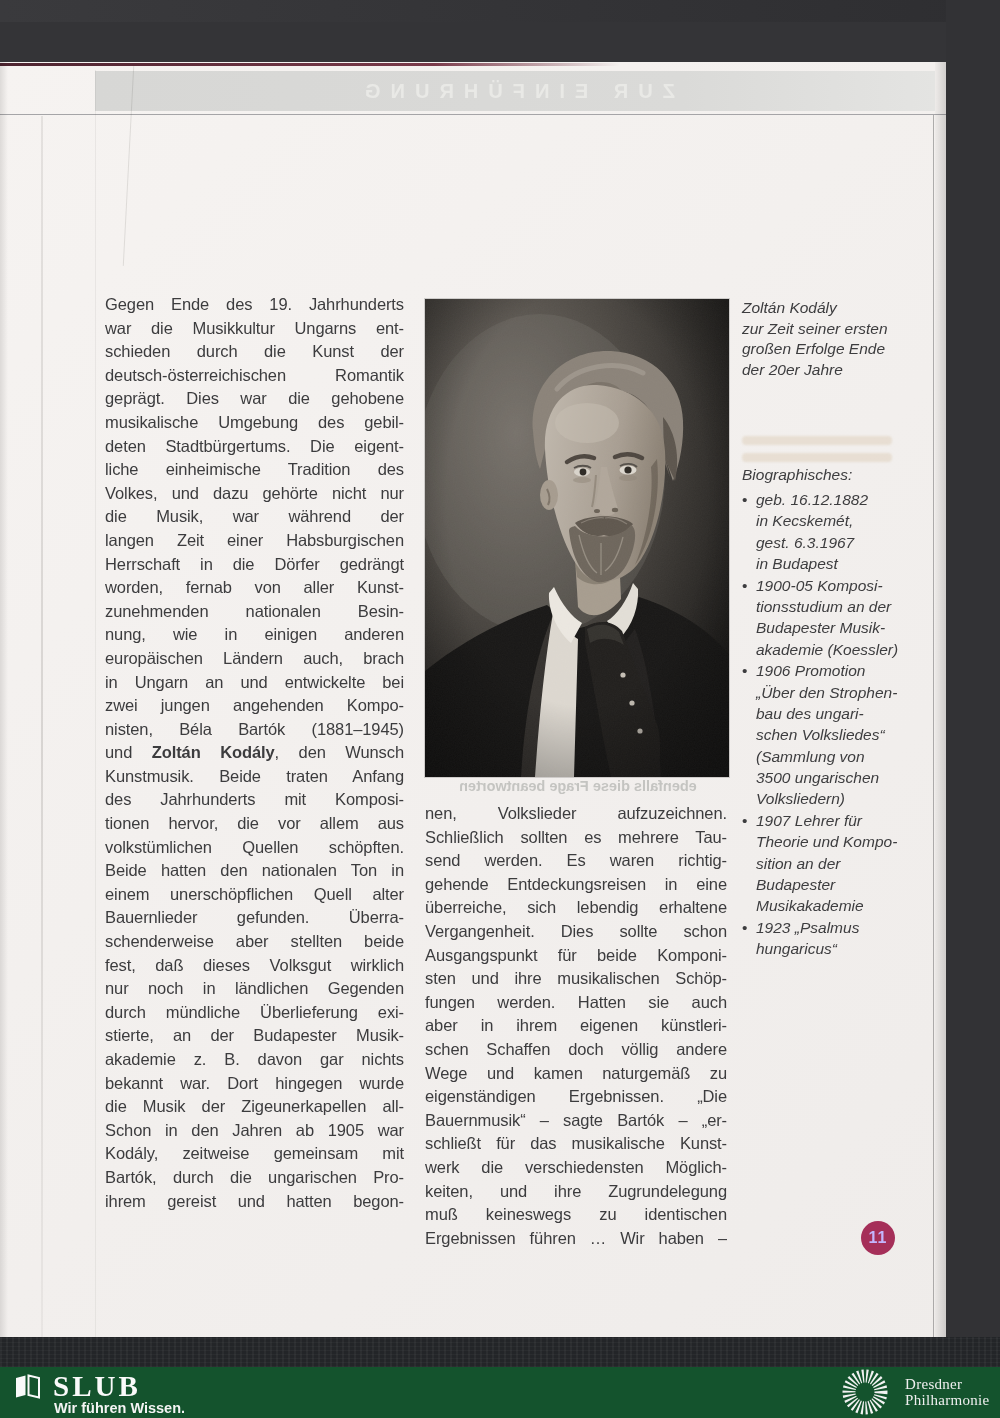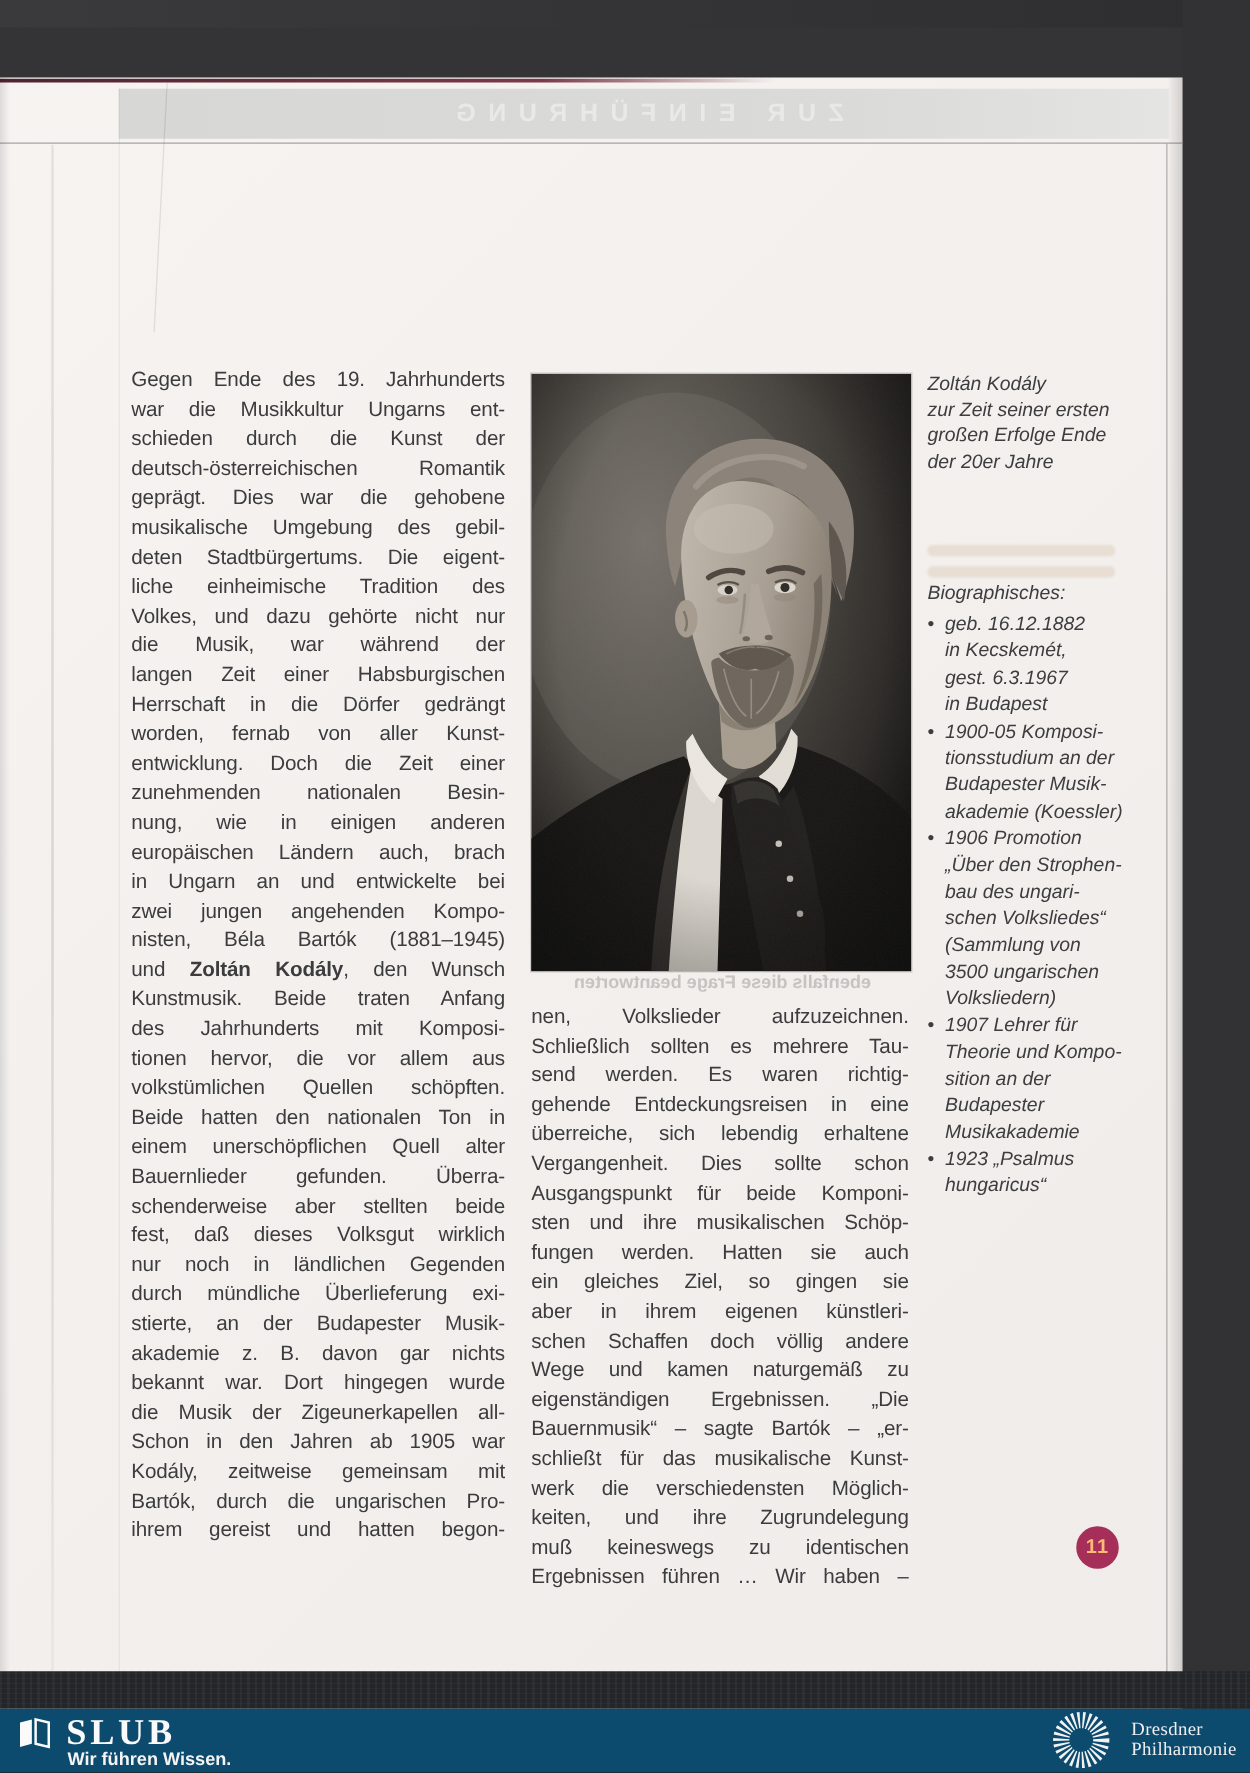--- a/index.html
+++ b/index.html
@@ -59,21 +59,21 @@
   .bio-heading{position:absolute;left:0;top:166px;width:170px;height:21px;line-height:21px;}
   .bio-list{position:absolute;left:0;top:191px;width:170px;}
   .bio-item{display:flex;}
   .bio-bullet{width:14px;flex:0 0 14px;line-height:21.4px;font-style:normal;}
   .bio-lines{flex:1;}
   .bio-lines .ln{height:21.4px;line-height:21.4px;}
 
   
   .badge{position:absolute;left:861px;top:1159px;width:34px;height:34px;border-radius:50%;
          display:flex;align-items:center;justify-content:center;
-         color:#fdba74;font-size:16px;font-weight:bold;letter-spacing:1px;}
+         color:#c4b5fd;font-size:16px;font-weight:bold;letter-spacing:1px;}
 
   
   .foot-darkband{position:absolute;left:0;top:1337px;width:1000px;height:30px;
          background:#232528;
          background-image:repeating-linear-gradient(90deg,rgba(255,255,255,.04) 0 2px,rgba(0,0,0,0) 2px 6px),
                           repeating-linear-gradient(0deg,rgba(255,255,255,.03) 0 1px,rgba(0,0,0,0) 1px 4px);}
   .foot-bar{position:absolute;left:0;top:1367px;width:1000px;height:51px;background:#8b8b8b;}
   .slub-icon{position:absolute;left:14px;top:7px;width:27px;height:25px;}
   .slub-name{position:absolute;left:53px;top:3px;font-family:"Liberation Serif",serif;
              font-weight:bold;font-size:29px;letter-spacing:3px;color:#fafafa;}
@@ -111,21 +111,20 @@
         <div class="ln">deutsch-österreichischen Romantik</div>
         <div class="ln">geprägt. Dies war die gehobene</div>
         <div class="ln">musikalische Umgebung des gebil-</div>
         <div class="ln">deten Stadtbürgertums. Die eigent-</div>
         <div class="ln">liche einheimische Tradition des</div>
         <div class="ln">Volkes, und dazu gehörte nicht nur</div>
         <div class="ln">die Musik, war während der</div>
         <div class="ln">langen Zeit einer Habsburgischen</div>
         <div class="ln">Herrschaft in die Dörfer gedrängt</div>
         <div class="ln">worden, fernab von aller Kunst-</div>
-        <div class="ln">entwicklung. Doch die Zeit einer</div>
         <div class="ln">zunehmenden nationalen Besin-</div>
         <div class="ln">nung, wie in einigen anderen</div>
         <div class="ln">europäischen Ländern auch, brach</div>
         <div class="ln">in Ungarn an und entwickelte bei</div>
         <div class="ln">zwei jungen angehenden Kompo-</div>
         <div class="ln">nisten, Béla Bartók (1881–1945)</div>
         <div class="ln">und <b>Zoltán Kodály</b>, den Wunsch</div>
         <div class="ln">Kunstmusik. Beide traten Anfang</div>
         <div class="ln">des Jahrhunderts mit Komposi-</div>
         <div class="ln">tionen hervor, die vor allem aus</div>
@@ -236,21 +235,20 @@
     <div class="tcol col-mid">
         <div class="ln">nen, Volkslieder aufzuzeichnen.</div>
         <div class="ln">Schließlich sollten es mehrere Tau-</div>
         <div class="ln">send werden. Es waren richtig-</div>
         <div class="ln">gehende Entdeckungsreisen in eine</div>
         <div class="ln">überreiche, sich lebendig erhaltene</div>
         <div class="ln">Vergangenheit. Dies sollte schon</div>
         <div class="ln">Ausgangspunkt für beide Komponi-</div>
         <div class="ln">sten und ihre musikalischen Schöp-</div>
         <div class="ln">fungen werden. Hatten sie auch</div>
-        <div class="ln">ein gleiches Ziel, so gingen sie</div>
         <div class="ln">aber in ihrem eigenen künstleri-</div>
         <div class="ln">schen Schaffen doch völlig andere</div>
         <div class="ln">Wege und kamen naturgemäß zu</div>
         <div class="ln">eigenständigen Ergebnissen. „Die</div>
         <div class="ln">Bauernmusik“ – sagte Bartók – „er-</div>
         <div class="ln">schließt für das musikalische Kunst-</div>
         <div class="ln">werk die verschiedensten Möglich-</div>
         <div class="ln">keiten, und ihre Zugrundelegung</div>
         <div class="ln">muß keineswegs zu identischen</div>
         <div class="ln">Ergebnissen führen … Wir haben –</div>
@@ -317,21 +315,21 @@
             </div>
           </div>
         </div>
     </div>
 
     <div class="badge" style="background: rgb(165, 47, 89);">11</div>
   </div>
 
   <div class="foot-darkband"></div>
 
-  <div class="foot-bar" style="background: #0c4a6e;">
+  <div class="foot-bar" style="background: #14532d;">
     <svg class="slub-icon" viewBox="0 0 27 25">
       <path d="M2 4 L11.5 1.5 L11.5 21 L2 23.5 Z" fill="#fafafa"></path>
       <path d="M14.5 1.5 L25 4 L25 23.5 L14.5 21 Z" fill="none" stroke="#fafafa" stroke-width="2"></path>
     </svg>
     <div class="slub-name">SLUB</div>
     <div class="slub-tag">Wir führen Wissen.</div>
 
     <svg class="phil-logo" viewBox="0 0 50 50">
       <circle cx="25" cy="24" r="16" fill="none" stroke="#f2f2f2" stroke-width="13" stroke-dasharray="1.7 2.1"></circle>
     </svg>

